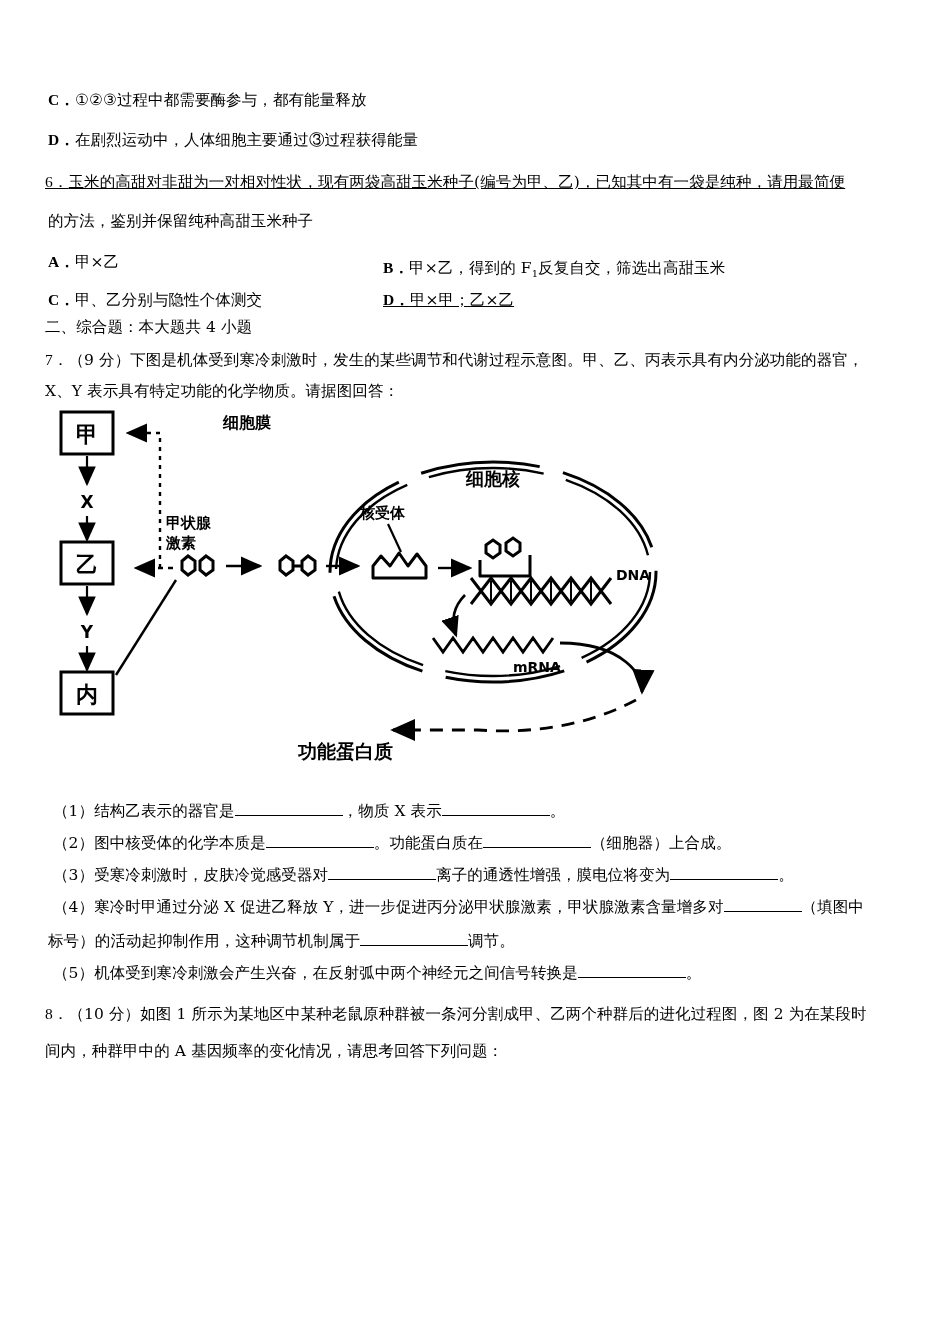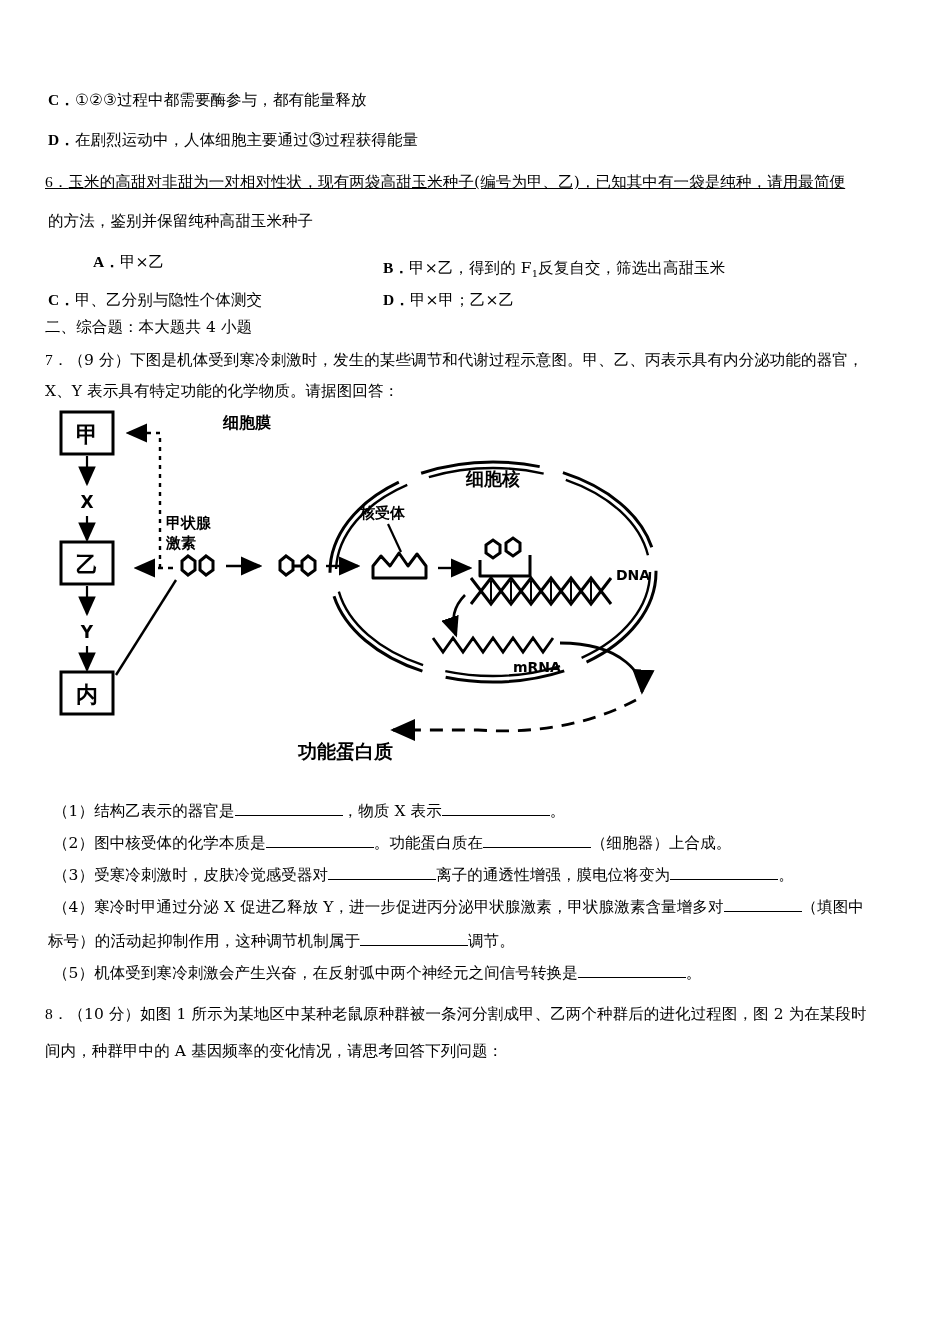--- a/index.html
+++ b/index.html
@@ -80,33 +80,33 @@
   </div>
 
   <div class="txt" style="left:42px; top:170px;text-decoration:underline;">
     <span class="qnum">6．</span><span>玉米的高甜对非甜为一对相对性状，现有两袋高甜玉米种子(编号为甲、乙)，已知其中有一袋是纯种，请用最简便</span>
   </div>
 
   <div class="txt" style="left:45px; top:210px;">
     <span>的方法，鉴别并保留纯种高甜玉米种子</span>
   </div>
 
-  <div class="txt" style="left:45px; top:250px;margin-left:45px;">
+  <div class="txt" style="left:45px; top:250px;">
     <span class="opt-letter">A．</span><span>甲×乙</span>
   </div>
 
   <div class="txt" style="left:380px; top:250px;margin-top:6px;">
     <span class="opt-letter">B．</span><span>甲×乙，得到的 F</span><span class="sup">1</span><span>反复自交，筛选出高甜玉米</span>
   </div>
 
   <div class="txt" style="left:45px; top:288px;">
     <span class="opt-letter">C．</span><span>甲、乙分别与隐性个体测交</span>
   </div>
 
-  <div class="txt" style="left:380px; top:288px;">
+  <div class="txt" style="left:380px; top:288px;text-decoration:underline;">
     <span class="opt-letter">D．</span><span>甲×甲；乙×乙</span>
   </div>
 
   <div class="txt bold" style="left:42px; top:316px;">二、综合题：本大题共 4 小题</div>
 
   <div class="txt" style="left:42px; top:348px;">
     <span class="qnum">7．</span><span>（9 分）</span><span>下图是机体受到寒冷刺激时，发生的某些调节和代谢过程示意图。甲、乙、丙表示具有内分泌功能的器官，</span>
   </div>
 
   <div class="txt" style="left:42px; top:380px;">

